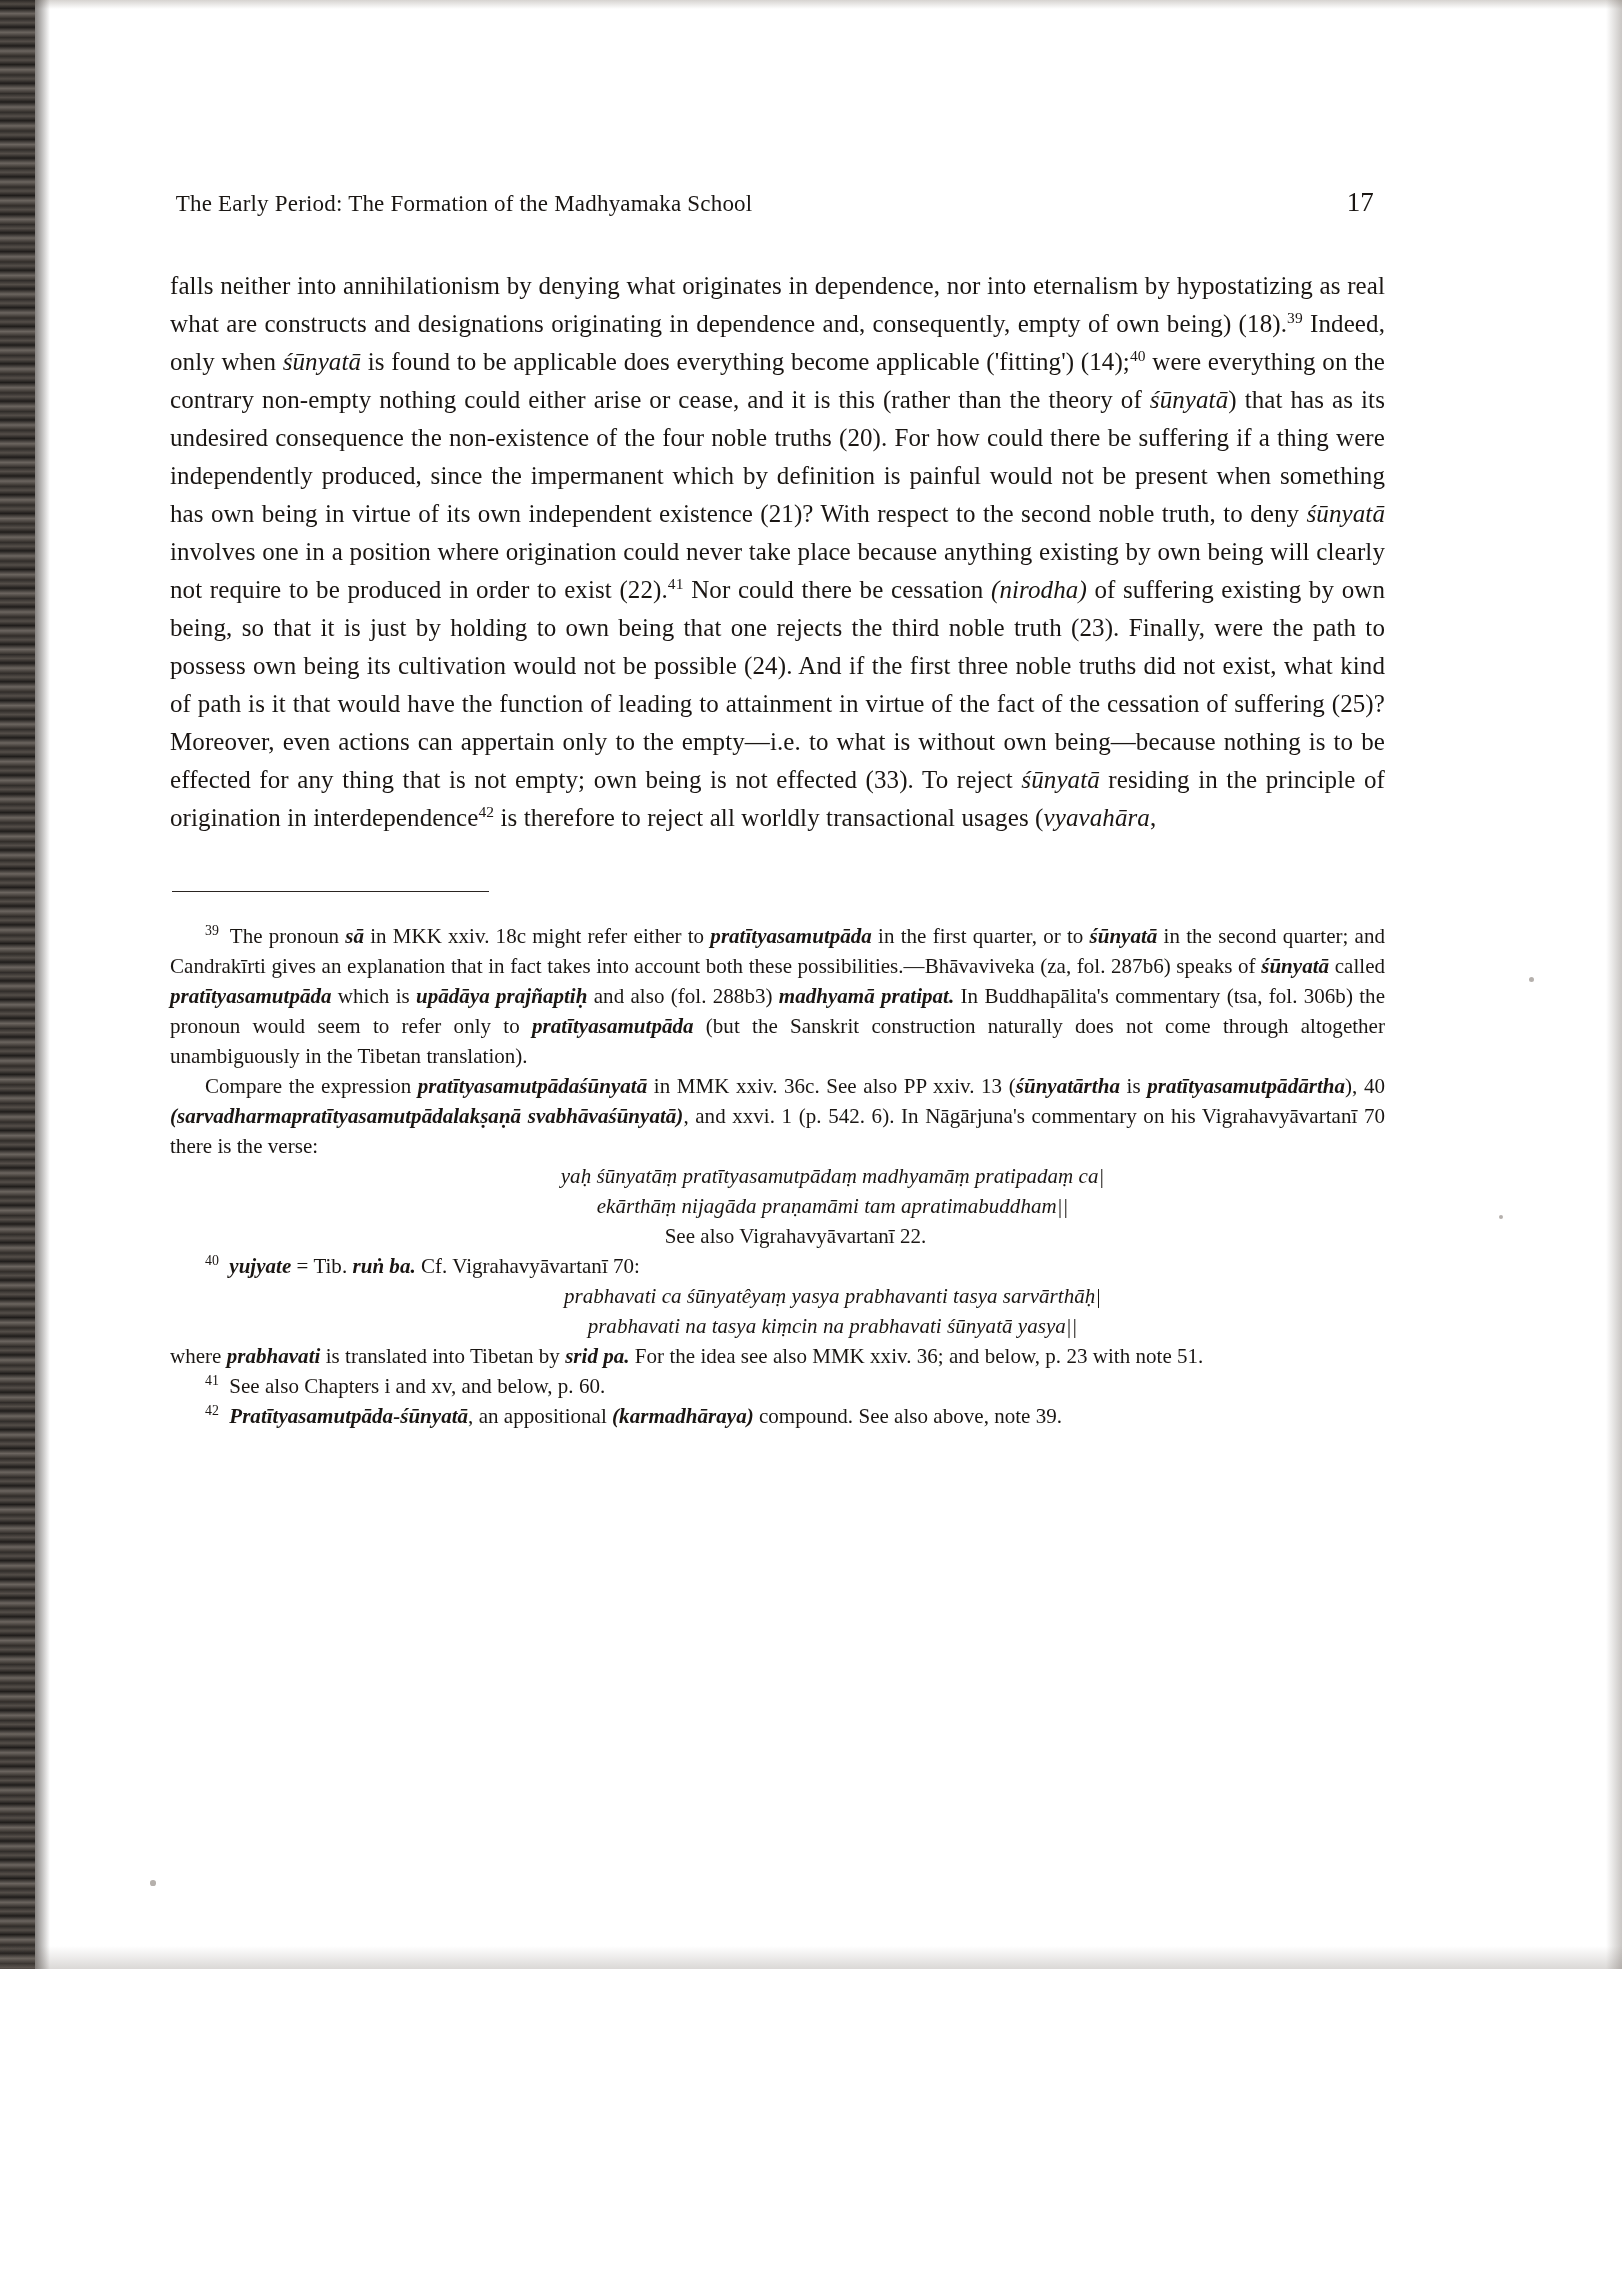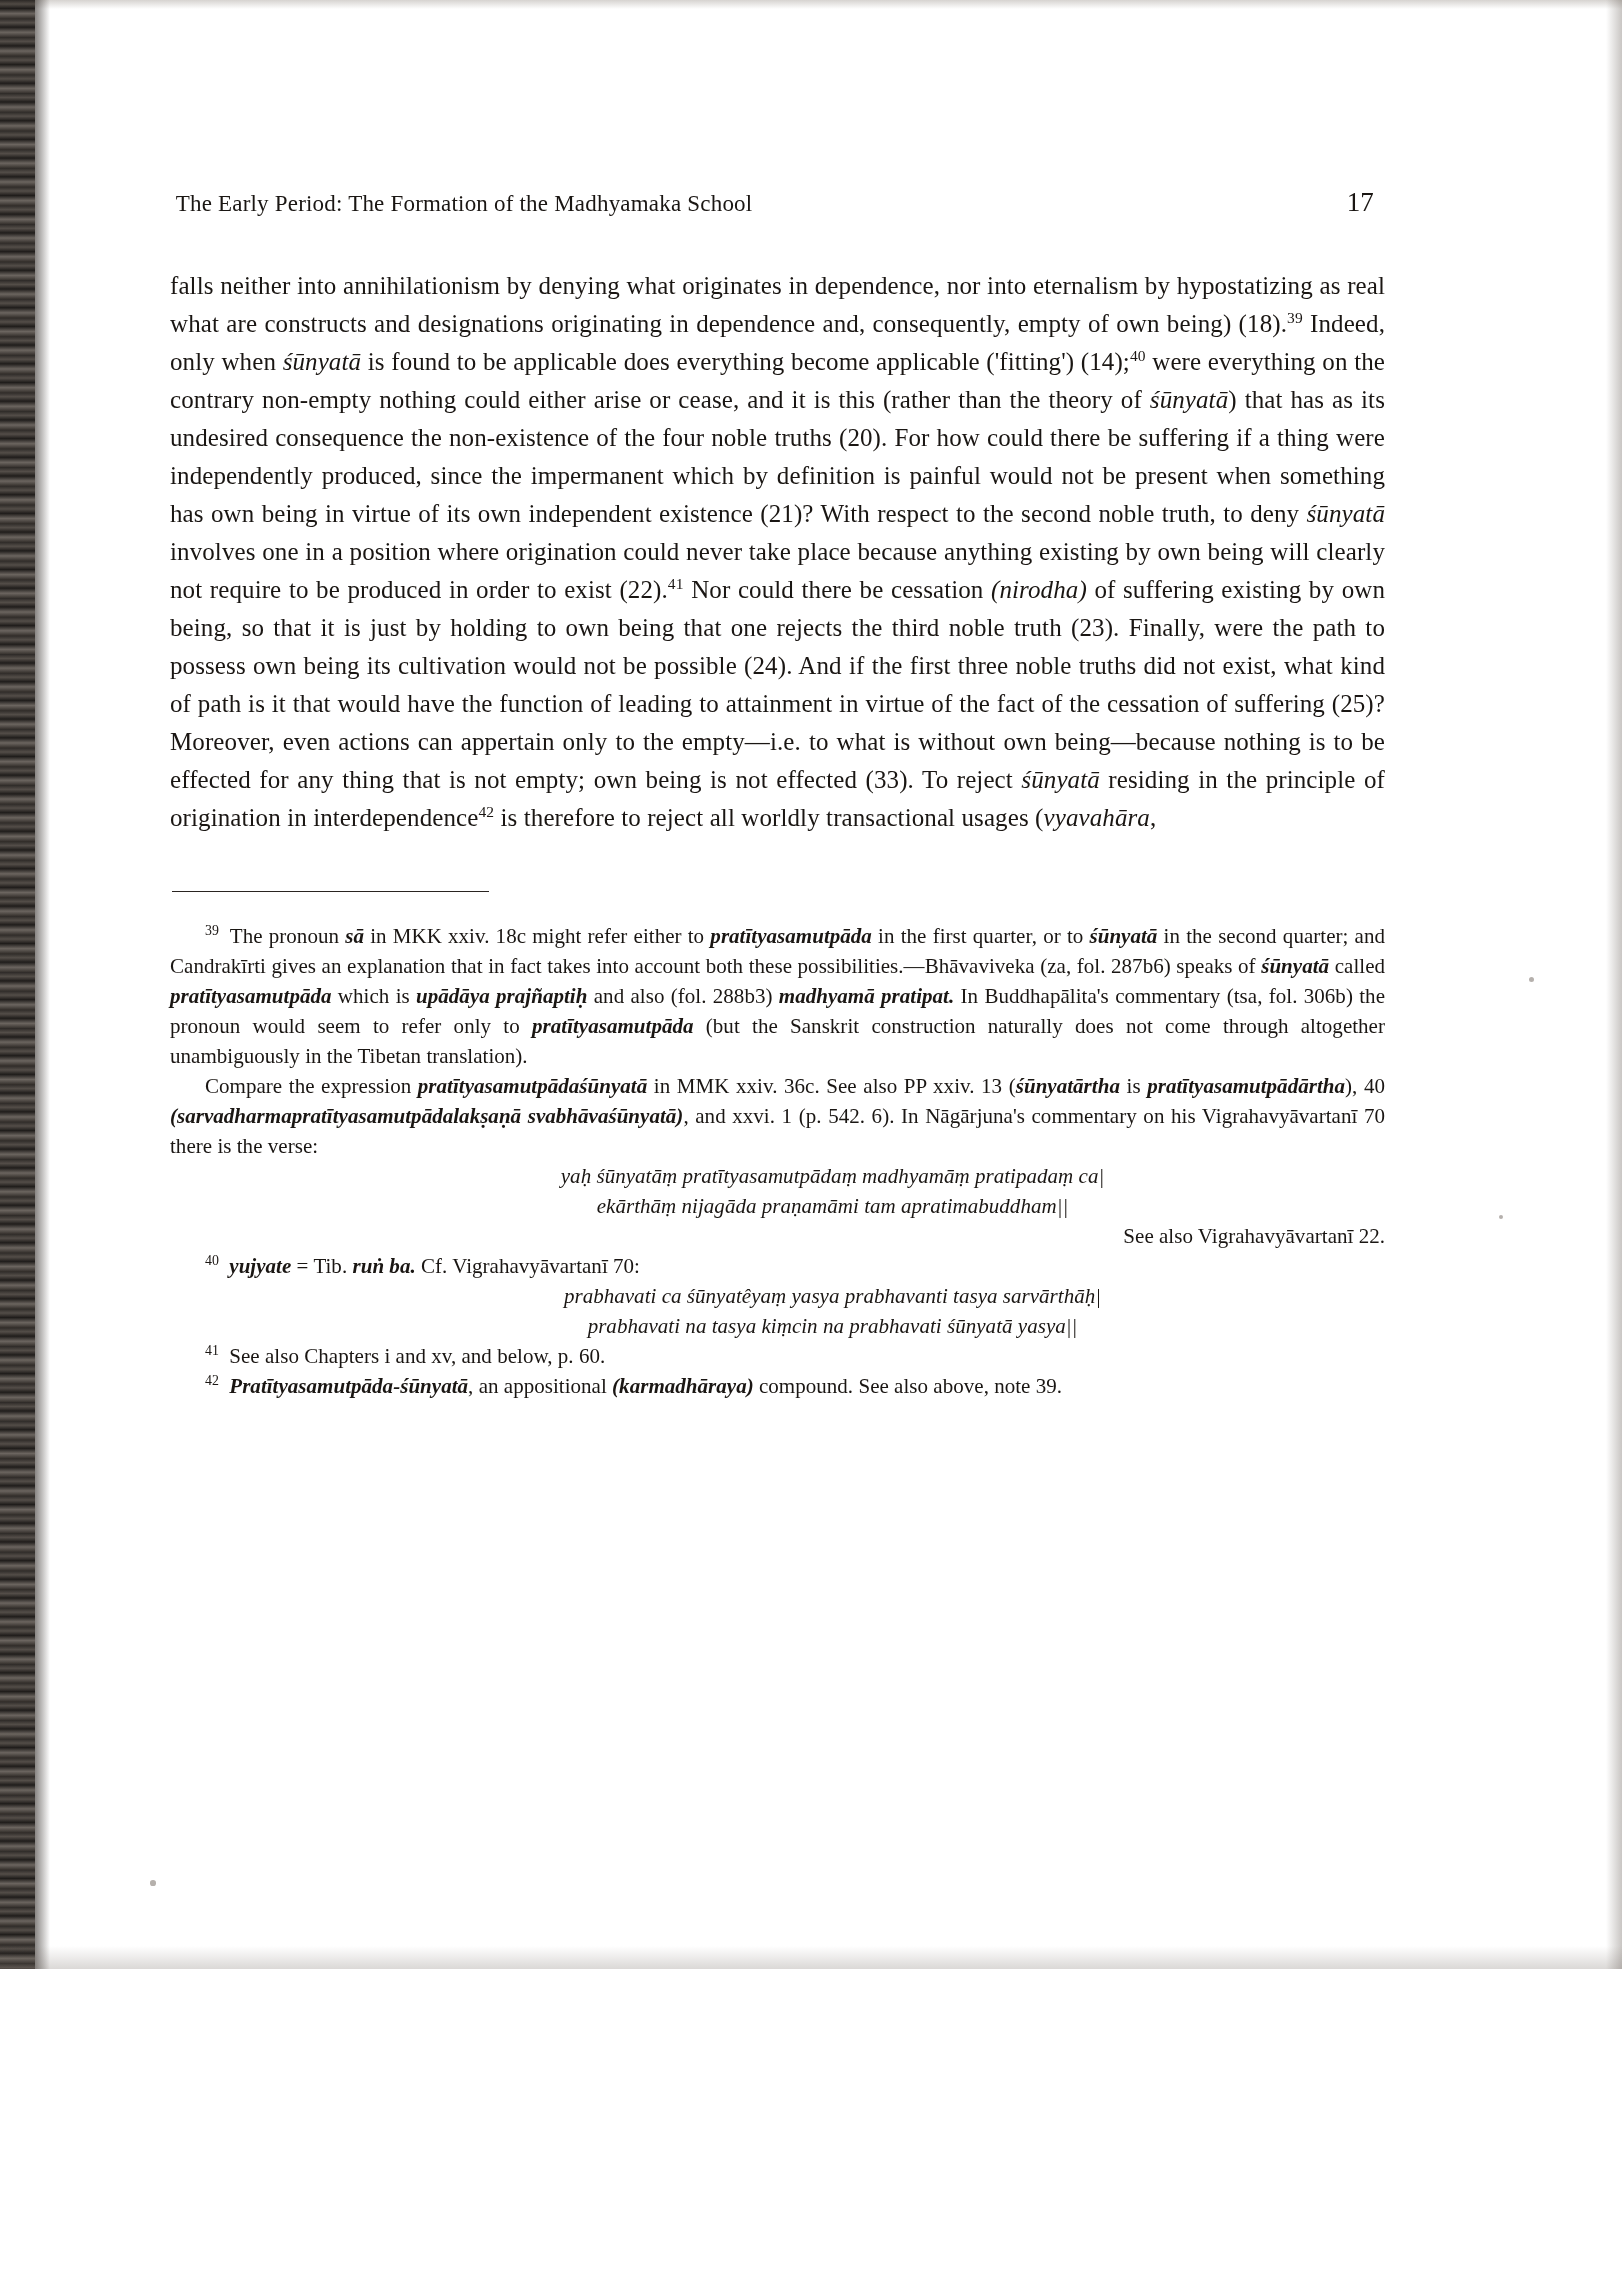--- a/index.html
+++ b/index.html
@@ -134,21 +134,21 @@
   }
   .fn-verse {
     display: block;
     margin-left: 110px;
     font-style: italic;
     text-align: center;
     text-indent: 0;
   }
   .fn-verse-noindent {
     display: block;
-    text-align: right;
+    text-align: center;
     text-indent: 0;
     margin-left: 36px;
   }
   .fn-para { text-indent: 35px; }
 
   
   .speck { position: absolute; background: #6c625a; border-radius: 50%; opacity: .5; }
 </style>
 </head>
 <body>
@@ -182,20 +182,21 @@
       <div class="fn-item fn-para">Compare the expression <i>pratītyasamutpādaśūnyatā</i> in MMK xxiv. 36c. See also PP xxiv. 13 (<i>śūnyatārtha</i> is <i>pratītyasamutpādārtha</i>), 40 <i>(sarvadharmapratītyasamutpādalakṣaṇā svabhāvaśūnyatā)</i>, and xxvi. 1 (p. 542. 6). In Nāgārjuna's commentary on his Vigrahavyāvartanī 70 there is the verse:</div>
 
       <div class="fn-verse">yaḥ śūnyatāṃ pratītyasamutpādaṃ madhyamāṃ pratipadaṃ ca|</div>
       <div class="fn-verse">ekārthāṃ nijagāda praṇamāmi tam apratimabuddham||</div>
 
       <div class="fn-verse-noindent">See also Vigrahavyāvartanī 22.</div>
 
       <div class="fn-item fn-indent"><span class="fn-mark">40</span> <i>yujyate</i> = Tib. <i>ruṅ ba.</i> Cf. Vigrahavyāvartanī 70:</div>
       <div class="fn-verse">prabhavati ca śūnyatêyaṃ yasya prabhavanti tasya sarvārthāḥ|</div>
       <div class="fn-verse">prabhavati na tasya kiṃcin na prabhavati śūnyatā yasya||</div>
+      <div class="fn-item">where <i>prabhavati</i> is translated into Tibetan by <i>srid pa.</i> For the idea see also MMK xxiv. 36; and below, p. 23 with note 51.</div>
 
       <div class="fn-item fn-indent"><span class="fn-mark">41</span> See also Chapters i and xv, and below, p. 60.</div>
 
       <div class="fn-item fn-indent"><span class="fn-mark">42</span> <i>Pratītyasamutpāda-śūnyatā</i>, an appositional <i>(karmadhāraya)</i> compound. See also above, note 39.</div>
 
     </div>
   </div>
 </div>
 
 

